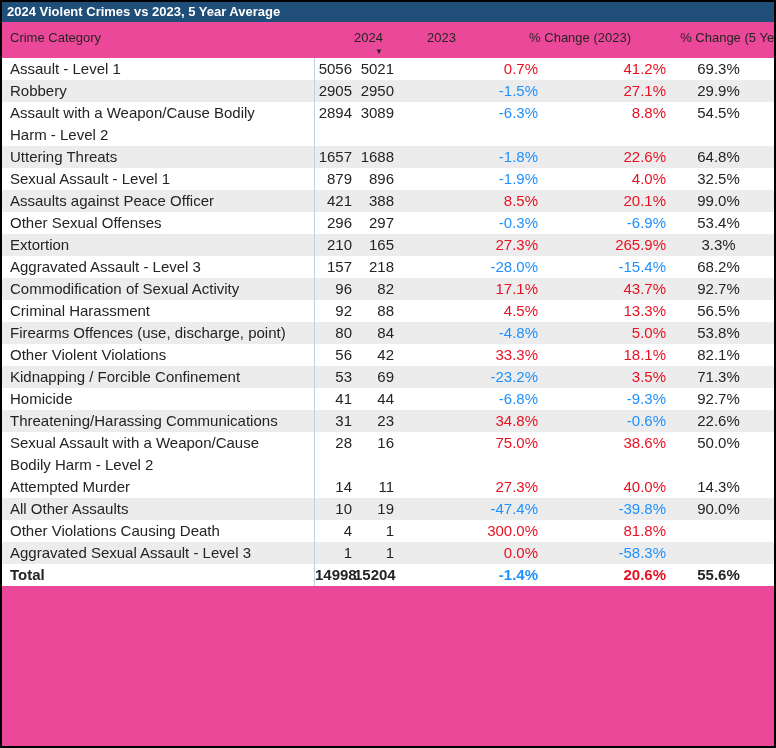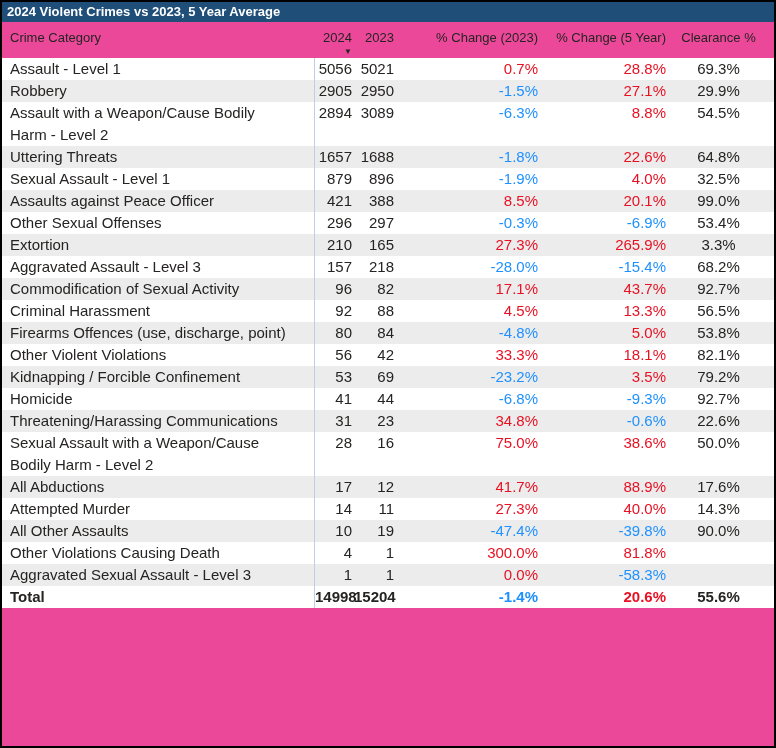--- a/index.html
+++ b/index.html
@@ -15,21 +15,21 @@
     background:var(--title-bg); color:var(--title-text);
     font-size:13px; font-weight:bold; padding-left:5px;
     white-space:nowrap;
   }
   .grid {
     display:grid;
     grid-template-columns:312px 40px 44px 146px 128px 102px;
   }
   .header {
     height:36px; box-sizing:border-box; padding-top:8px;
-    font-size:13px; line-height:15px;
+    font-size:13px; line-height:15px;gap:31px;
   }
   .cell { box-sizing:border-box; }
   .cat  { padding-left:8px; padding-right:28px; text-align:left; }
   .num  { text-align:right; padding-right:2px;  white-space:nowrap; }
   .num23{ padding-right:4px; }
   .chg  { text-align:right; padding-right:6px;  white-space:nowrap; }
   .clr  { text-align:center; padding-right:9px;  white-space:nowrap; }
   .row  { font-size:15px; line-height:22px; background:var(--row-bg); }
   .row.alt { background:var(--row-alt-bg); }
   .row .cell:nth-child(2) { border-left:1px solid var(--divider); }
@@ -58,21 +58,21 @@
     <div class="cell chg">% Change (5 Year)</div>
     <div class="cell clr">Clearance %</div>
   </div>
 
   <div id="tbody">
       <div class="grid row">
         <div class="cell cat">Assault - Level 1</div>
         <div class="cell num">5056</div>
         <div class="cell num num23">5021</div>
         <div class="cell chg pos">0.7%</div>
-        <div class="cell chg pos">28.8%</div>
+        <div class="cell chg pos">41.2%</div>
         <div class="cell clr">69.3%</div>
       </div>
       <div class="grid row alt">
         <div class="cell cat">Robbery</div>
         <div class="cell num">2905</div>
         <div class="cell num num23">2950</div>
         <div class="cell chg neg">-1.5%</div>
         <div class="cell chg pos">27.1%</div>
         <div class="cell clr">29.9%</div>
       </div>
@@ -163,21 +163,21 @@
         <div class="cell chg pos">33.3%</div>
         <div class="cell chg pos">18.1%</div>
         <div class="cell clr">82.1%</div>
       </div>
       <div class="grid row alt">
         <div class="cell cat">Kidnapping / Forcible Confinement</div>
         <div class="cell num">53</div>
         <div class="cell num num23">69</div>
         <div class="cell chg neg">-23.2%</div>
         <div class="cell chg pos">3.5%</div>
-        <div class="cell clr">79.2%</div>
+        <div class="cell clr">71.3%</div>
       </div>
       <div class="grid row">
         <div class="cell cat">Homicide</div>
         <div class="cell num">41</div>
         <div class="cell num num23">44</div>
         <div class="cell chg neg">-6.8%</div>
         <div class="cell chg neg">-9.3%</div>
         <div class="cell clr">92.7%</div>
       </div>
       <div class="grid row alt">
@@ -188,28 +188,20 @@
         <div class="cell chg neg">-0.6%</div>
         <div class="cell clr">22.6%</div>
       </div>
       <div class="grid row">
         <div class="cell cat">Sexual Assault with a Weapon/Cause Bodily Harm - Level 2</div>
         <div class="cell num">28</div>
         <div class="cell num num23">16</div>
         <div class="cell chg pos">75.0%</div>
         <div class="cell chg pos">38.6%</div>
         <div class="cell clr">50.0%</div>
-      </div>
-      <div class="grid row alt">
-        <div class="cell cat">All Abductions</div>
-        <div class="cell num">17</div>
-        <div class="cell num num23">12</div>
-        <div class="cell chg pos">41.7%</div>
-        <div class="cell chg pos">88.9%</div>
-        <div class="cell clr">17.6%</div>
       </div>
       <div class="grid row">
         <div class="cell cat">Attempted Murder</div>
         <div class="cell num">14</div>
         <div class="cell num num23">11</div>
         <div class="cell chg pos">27.3%</div>
         <div class="cell chg pos">40.0%</div>
         <div class="cell clr">14.3%</div>
       </div>
       <div class="grid row alt">

